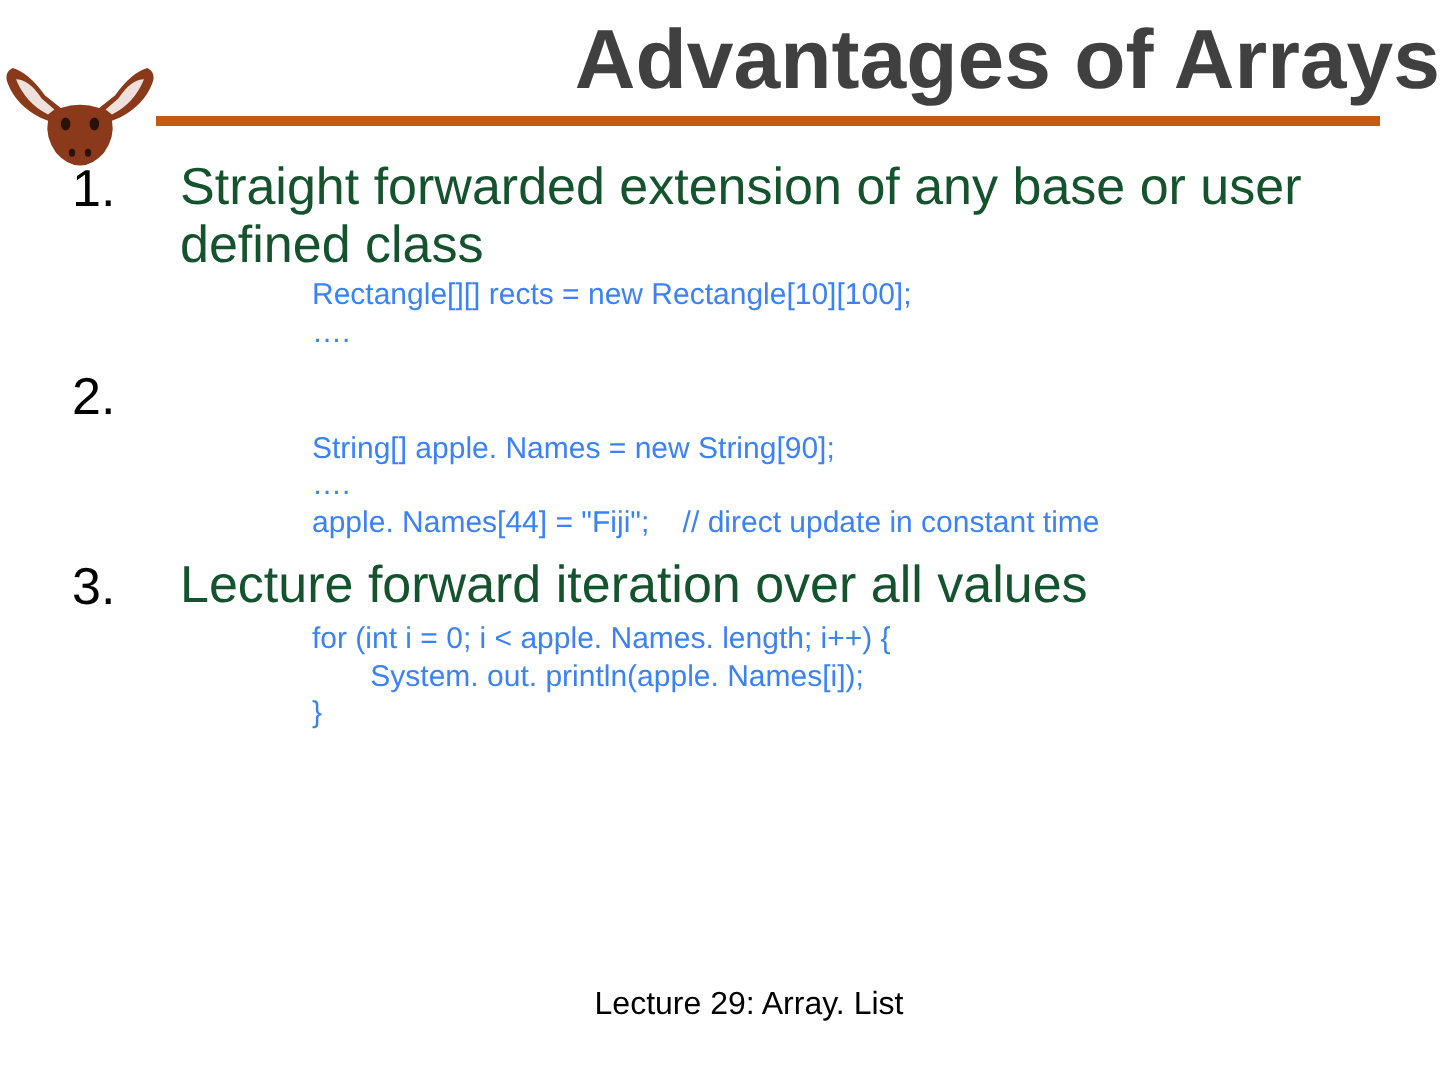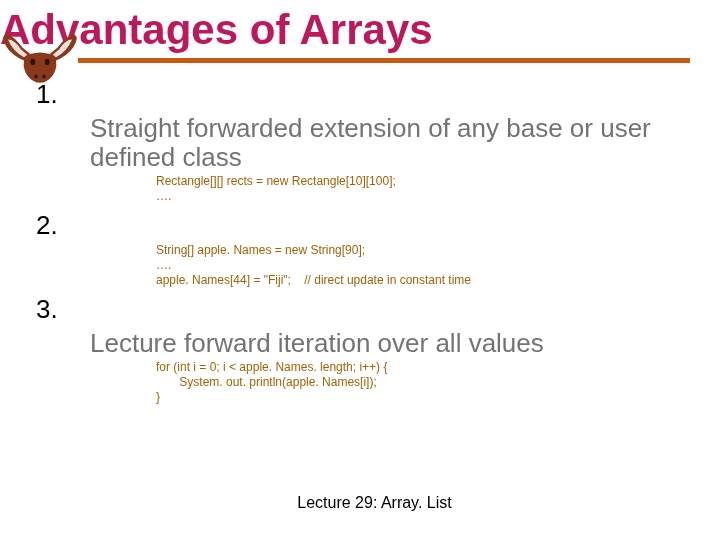--- a/index.html
+++ b/index.html
@@ -12,24 +12,24 @@
     overflow: hidden;
   }
   .logo {
     position: absolute;
     top: 28px;
     left: 0px;
     width: 80px;
     height: 60px;
   }
   .title {
-    text-align: left;
+    text-align: right;
     font-size: 42px;
     font-weight: bold;
-    color: #be185d;
+    color: #404040;
     padding-top: 6px;
     padding-bottom: 4px;
   }
   .rule {
     height: 5px;
     background: #c55a11;
     margin: 0 30px 0 78px;
   }
   .content {
     padding: 10px 20px 0 36px;
@@ -41,29 +41,28 @@
   }
   .num {
     font-size: 26px;
     width: 54px;
     flex: 0 0 54px;
     color: #000;
   }
   .body-text {
     font-size: 26px;
     line-height: 1.12;
-    color: #737373;
+    color: #14532d;
     flex: 1;
-    margin-top: 35px;
   }
   .code-block {
     margin-left: 120px;
-    font-size: 12px;
+    font-size: 15px;
     line-height: 1.25;
-    color: #a16207;
+    color: #3b82f6;
     white-space: pre;
     margin-top: 2px;
   }
   .footer {
     position: absolute;
     bottom: 28px;
     width: 100%;
     text-align: center;
     font-size: 16px;
     color: #000;

